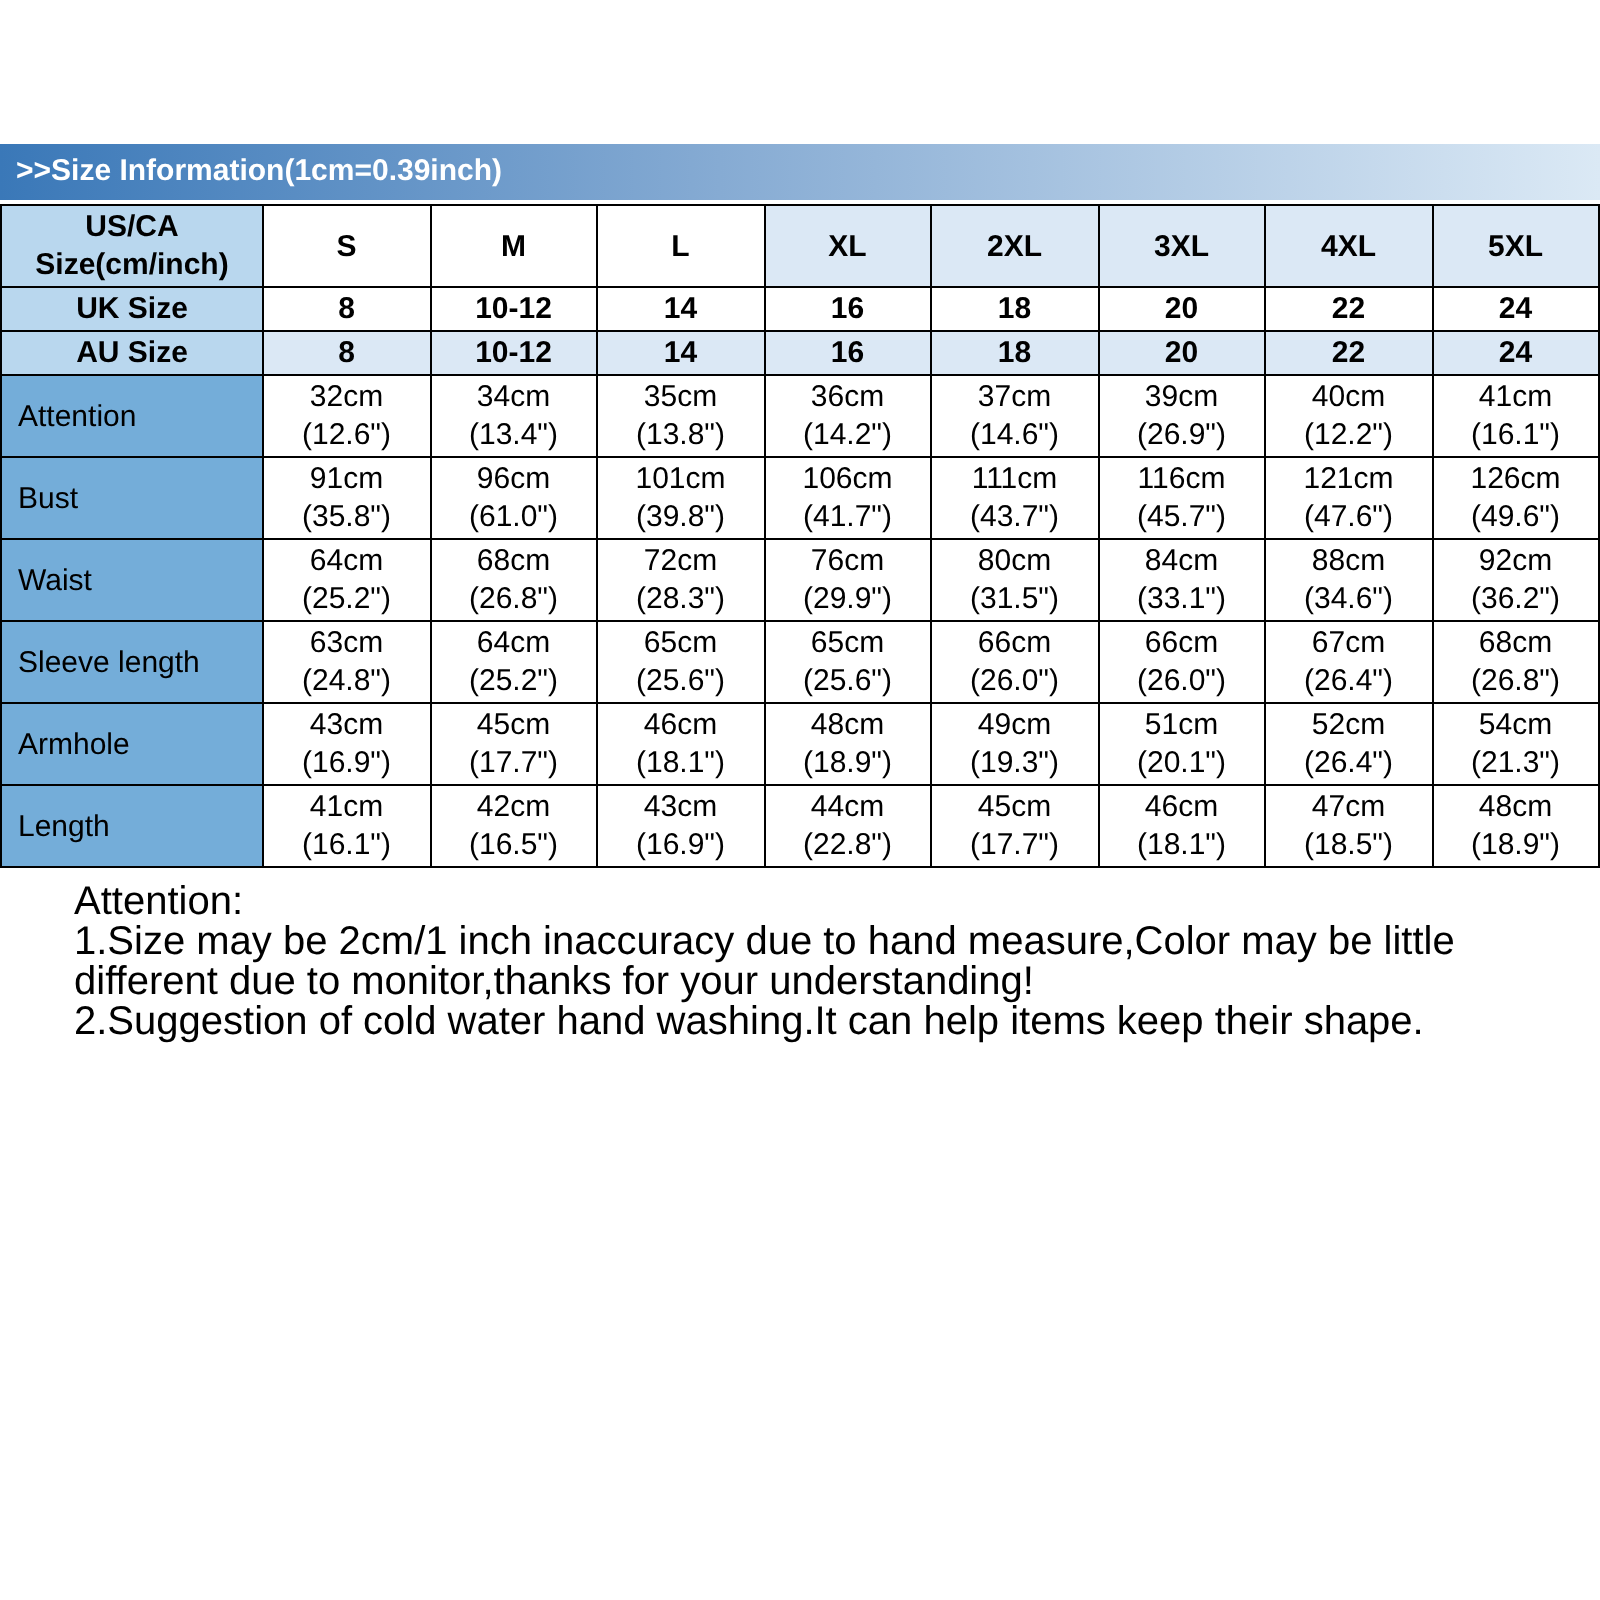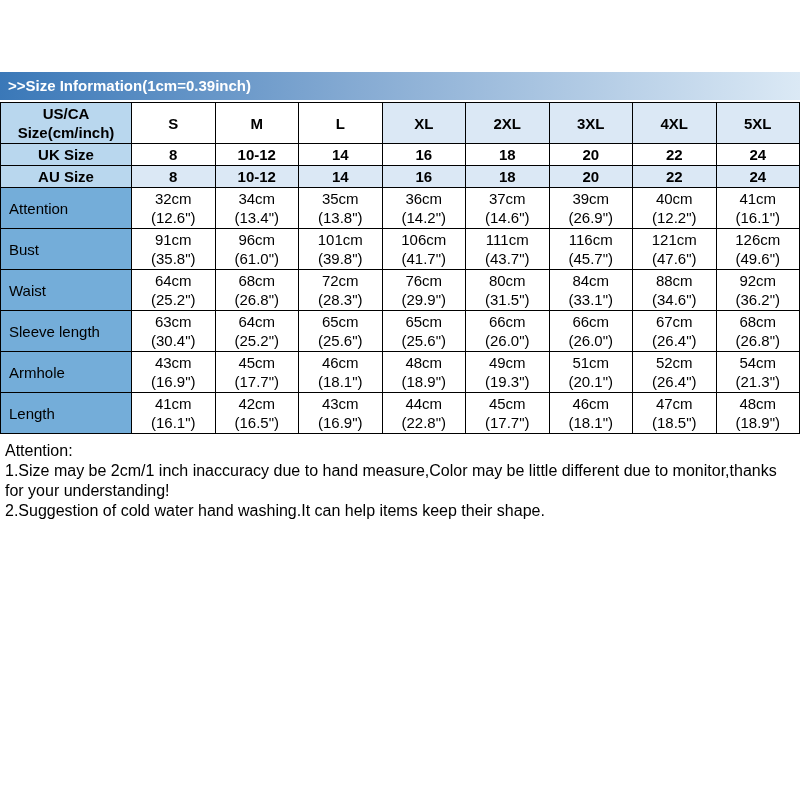--- a/index.html
+++ b/index.html
@@ -46,21 +46,21 @@
   .size-row td { font-weight: bold; }
   .m-row th {
     background: #74add9;
     font-weight: normal;
     text-align: left;
     padding-left: 8px;
     height: 40px;
   }
   .m-row td { height: 40px; }
 
-  .notes { padding: 7px 6px 0 5px; font-size: 16px; line-height: 20px; }
+  .notes { padding: 7px 6px 0 5px; font-size: 20px; line-height: 20px; margin-left: 32px; }
 </style>
 </head>
 <body>
 
 <div class="page">
 
   <div class="banner">
     <div class="banner-line">&gt;&gt;Size Information(1cm=0.39inch)</div>
   </div>
 
@@ -170,21 +170,21 @@
 (33.1")</td>
         <td>88cm
 (34.6")</td>
         <td>92cm
 (36.2")</td>
       </tr>
 
       <tr class="m-row">
         <th>Sleeve length</th>
         <td>63cm
-(30.4")</td>
+(24.8")</td>
         <td>64cm
 (25.2")</td>
         <td>65cm
 (25.6")</td>
         <td>65cm
 (25.6")</td>
         <td>66cm
 (26.0")</td>
         <td>66cm
 (26.0")</td>

